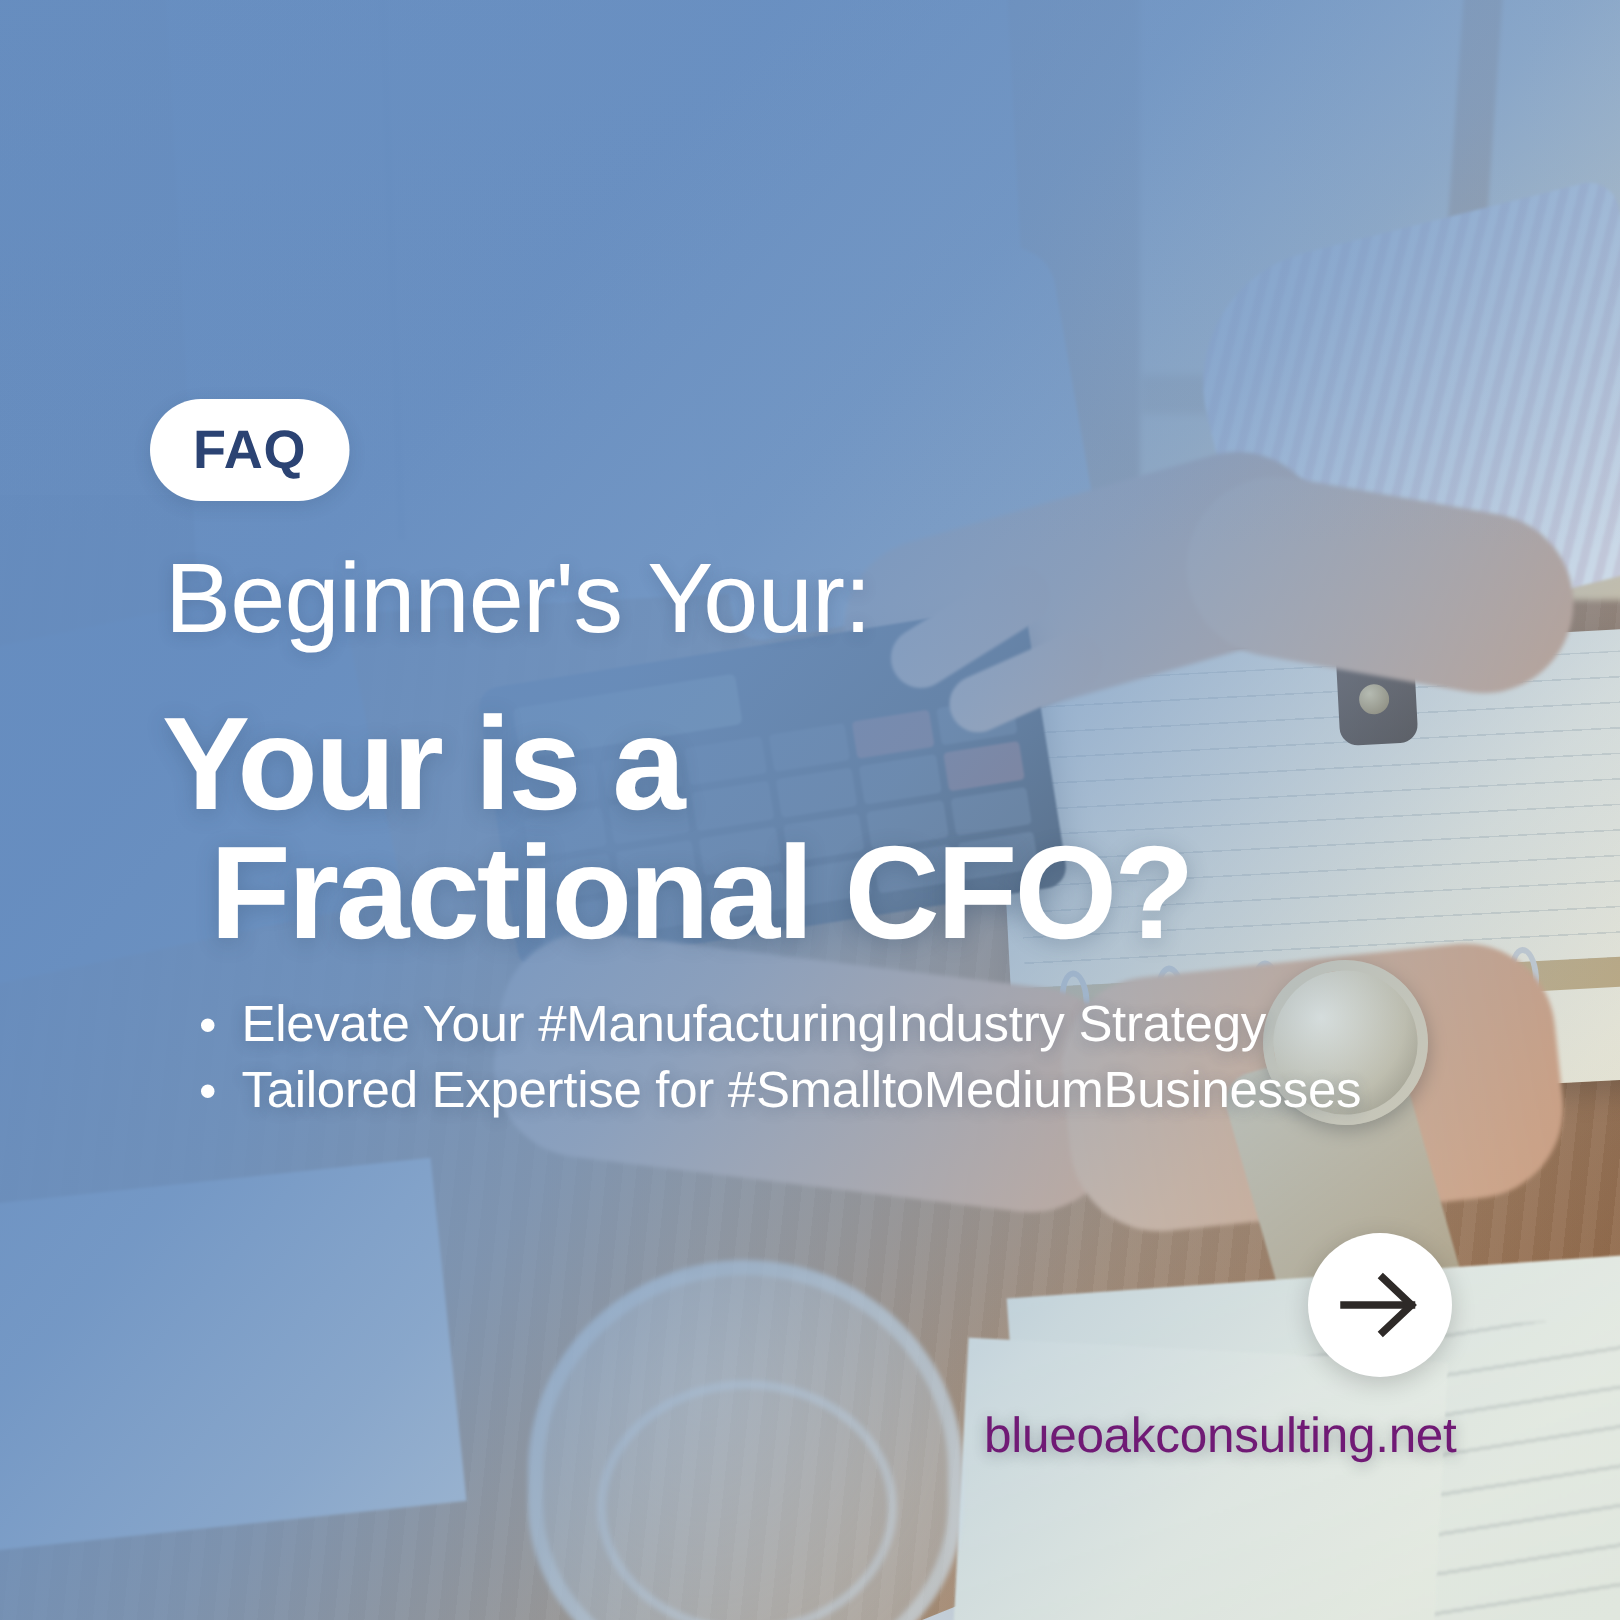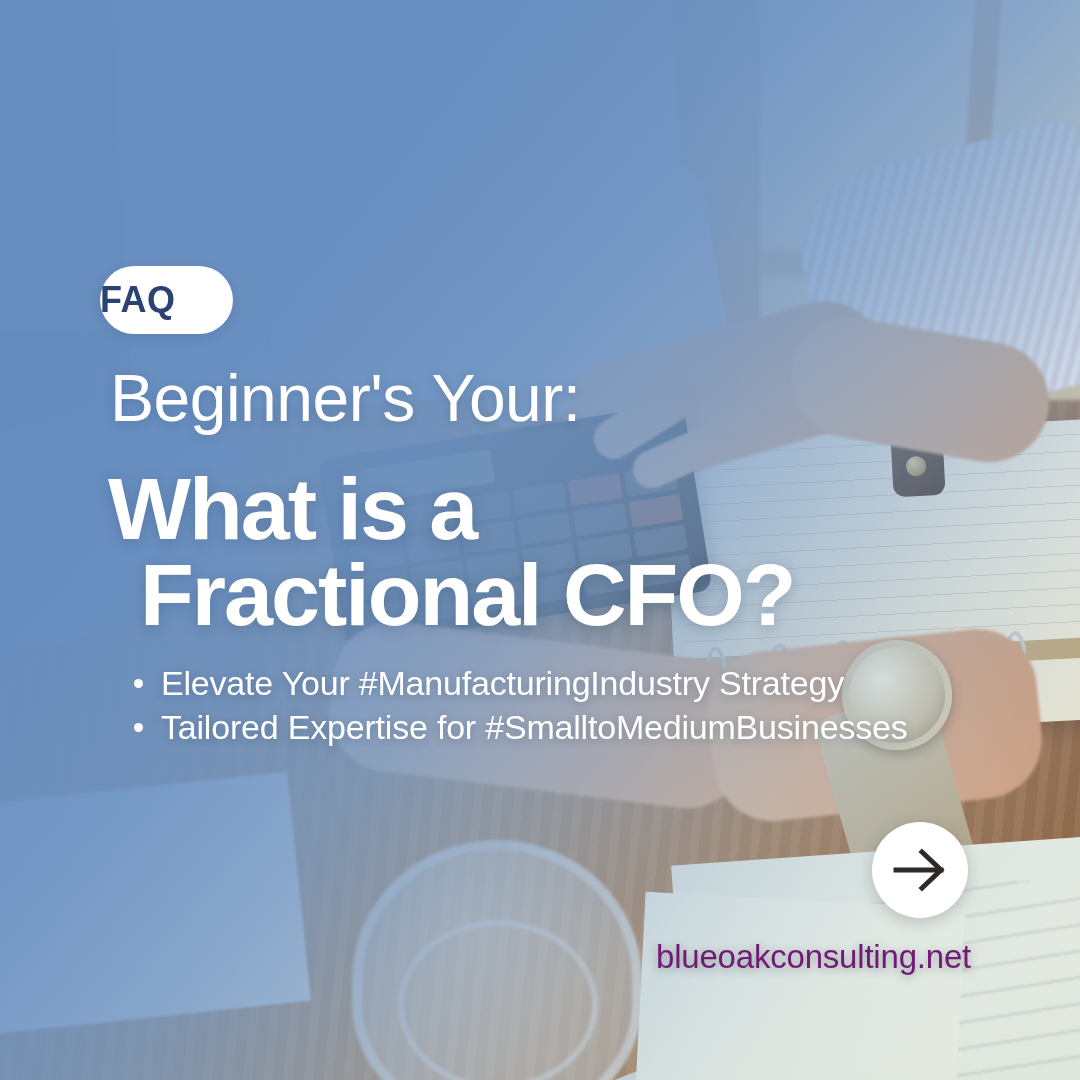--- a/index.html
+++ b/index.html
@@ -225,21 +225,21 @@
     background:linear-gradient(180deg, rgba(110,148,195,.20) 0%, rgba(110,148,195,0) 34%);
   }
 
   
   .content{ position:absolute; inset:0; }
 
   .badge{
     position:absolute; left:100px; top:266px;
     width:133px; height:68px;
     background:#ffffff; border-radius:34px;
-    display:flex; align-items:center; justify-content:flex-start;
+    display:flex; align-items:center; justify-content:center;
     box-shadow:0 3px 12px rgba(30,50,80,.14);
   }
   .badge span{
     color:#2b4373; font-size:36px; font-weight:bold;
     letter-spacing:.5px; line-height:1;
   }
 
   .kicker{
     position:absolute; left:110px; top:364px;
     color:#ffffff; font-size:66px; font-weight:300;
@@ -379,21 +379,21 @@
 
   <div class="content">
 
     <div class="badge">
       <span>FAQ</span>
     </div>
 
     <div class="kicker">Beginner's Your:</div>
 
     <div class="headline">
-      <span class="l1">What is a</span>
+      <span class="l1">Your is a</span>
       <span class="l2">Fractional CFO?</span>
     </div>
 
     <ul class="bullets">
       <li>Elevate Your #ManufacturingIndustry Strategy</li>
       <li>Tailored Expertise for #SmalltoMediumBusinesses</li>
     </ul>
 
     <div class="cta">
       <svg width="58" height="44" viewBox="0 0 58 44">

